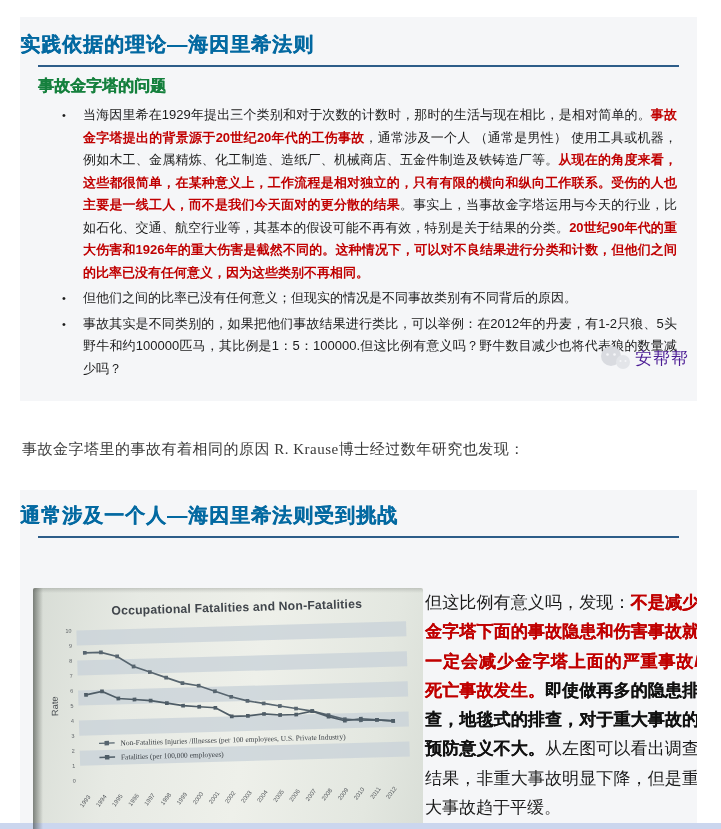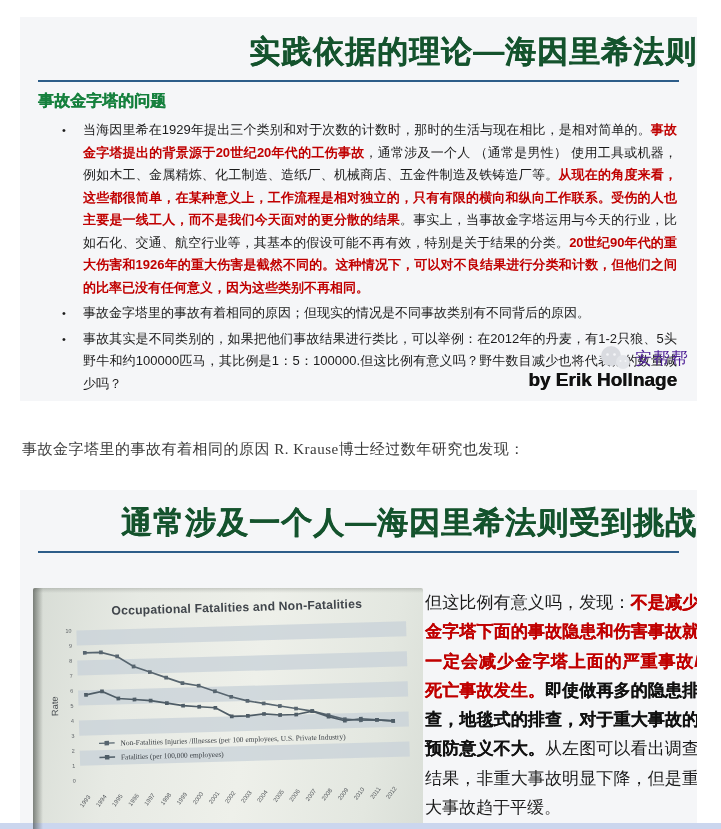--- a/index.html
+++ b/index.html
@@ -4,21 +4,21 @@
 <style>
   * { margin:0; padding:0; box-sizing:border-box; }
   html,body { background:#ffffff; }
   body { font-family:"Liberation Sans","DejaVu Sans",sans-serif; }
   .page { position:relative; width:721px; height:829px; background:#ffffff; overflow:hidden; }
 
   .slide { position:absolute; left:20px; width:677px; background:#f5f6f8; overflow:hidden; }
   .slide1 { top:17px; height:384px; }
   .slide2 { top:490px; height:339px; }
 
-  .slide-title { text-align:right; font-size:31px; font-weight:bold; color:#14532d;
+  .slide-title { text-align:left; font-size:20px; font-weight:bold; color:#0369a1;
                  letter-spacing:1px; margin-top:12px; text-shadow:0.6px 0 0 currentColor; }
   .slide1 .slide-title { margin-top:14px; }
   .rule { margin:7px 18px 0 18px; border-top:2px solid #2d5d89; }
 
   .section-header { font-size:16px; font-weight:bold; color:#15803d; margin:9px 0 7px 18px;
                     text-shadow:0.4px 0 0 currentColor; }
 
   .bullets { margin:0 20px 0 40px; }
   .bullet-row { position:relative; padding-left:23px; font-size:13px; line-height:22.5px;
                 color:#1a1a1a; margin-bottom:3px; text-align:justify; }
@@ -67,38 +67,37 @@
 <body>
 
 <div class="page">
 
   <section class="slide slide1">
     <h1 class="slide-title">实践依据的理论—海因里希法则</h1>
     <div class="rule"></div>
     <h2 class="section-header">事故金字塔的问题</h2>
     <div class="bullets" id="bullets">
         <div class="bullet-row"><span class="dot">•</span><span class="seg-n">当海因里希在1929年提出三个类别和对于次数的计数时，那时的生活与现在相比，是相对简单的。</span><span class="seg-r">事故金字塔提出的背景源于20世纪20年代的工伤事故</span><span class="seg-n">，通常涉及一个人 （通常是男性） 使用工具或机器，例如木工、金属精炼、化工制造、造纸厂、机械商店、五金件制造及铁铸造厂等。</span><span class="seg-r">从现在的角度来看，这些都很简单，在某种意义上，工作流程是相对独立的，只有有限的横向和纵向工作联系。受伤的人也主要是一线工人，而不是我们今天面对的更分散的结果</span><span class="seg-n">。事实上，当事故金字塔运用与今天的行业，比如石化、交通、航空行业等，其基本的假设可能不再有效，特别是关于结果的分类。</span><span class="seg-r">20世纪90年代的重大伤害和1926年的重大伤害是截然不同的。这种情况下，可以对不良结果进行分类和计数，但他们之间的比率已没有任何意义，因为这些类别不再相同。</span></div>
-        <div class="bullet-row"><span class="dot">•</span><span class="seg-n">事故金字塔里的事故有着相同的原因；但现实的情况是不同事故类别有不同背后的原因。</span></div>
+        <div class="bullet-row"><span class="dot">•</span><span class="seg-n">但他们之间的比率已没有任何意义；但现实的情况是不同事故类别有不同背后的原因。</span></div>
         <div class="bullet-row"><span class="dot">•</span><span class="seg-n">事故其实是不同类别的，如果把他们事故结果进行类比，可以举例：在2012年的丹麦，有1-2只狼、5头野牛和约100000匹马，其比例是1：5：100000.但这比例有意义吗？野牛数目减少也将代表狼的数量减少吗？</span></div>
       </div>
     <div class="footnote">
       
     </div>
     <div class="watermark">
       <svg width="32" height="26" viewBox="0 0 32 26">
         <circle cx="12" cy="11" r="10" fill="#d9dbe0"></circle>
         <circle cx="24" cy="17" r="7" fill="#e3e5e9"></circle>
         <circle cx="8.5" cy="9.5" r="1.3" fill="#f5f6f8"></circle>
         <circle cx="15.5" cy="9.5" r="1.3" fill="#f5f6f8"></circle>
         <circle cx="21.5" cy="16" r="1" fill="#f5f6f8"></circle>
         <circle cx="26.5" cy="16" r="1" fill="#f5f6f8"></circle>
       </svg>
       <span class="wm-text">安帮帮</span>
     </div>
-    <div class="attribution">by Erik Hollnage</div>
   </section>
 
   <p class="between">事故金字塔里的事故有着相同的原因 R. Krause博士经过数年研究也发现：</p>
 
   <section class="slide slide2">
     <div class="slide2-content">
       <h1 class="slide-title">通常涉及一个人—海因里希法则受到挑战</h1>
       <div class="rule"></div>
 
       <figure class="photo">

